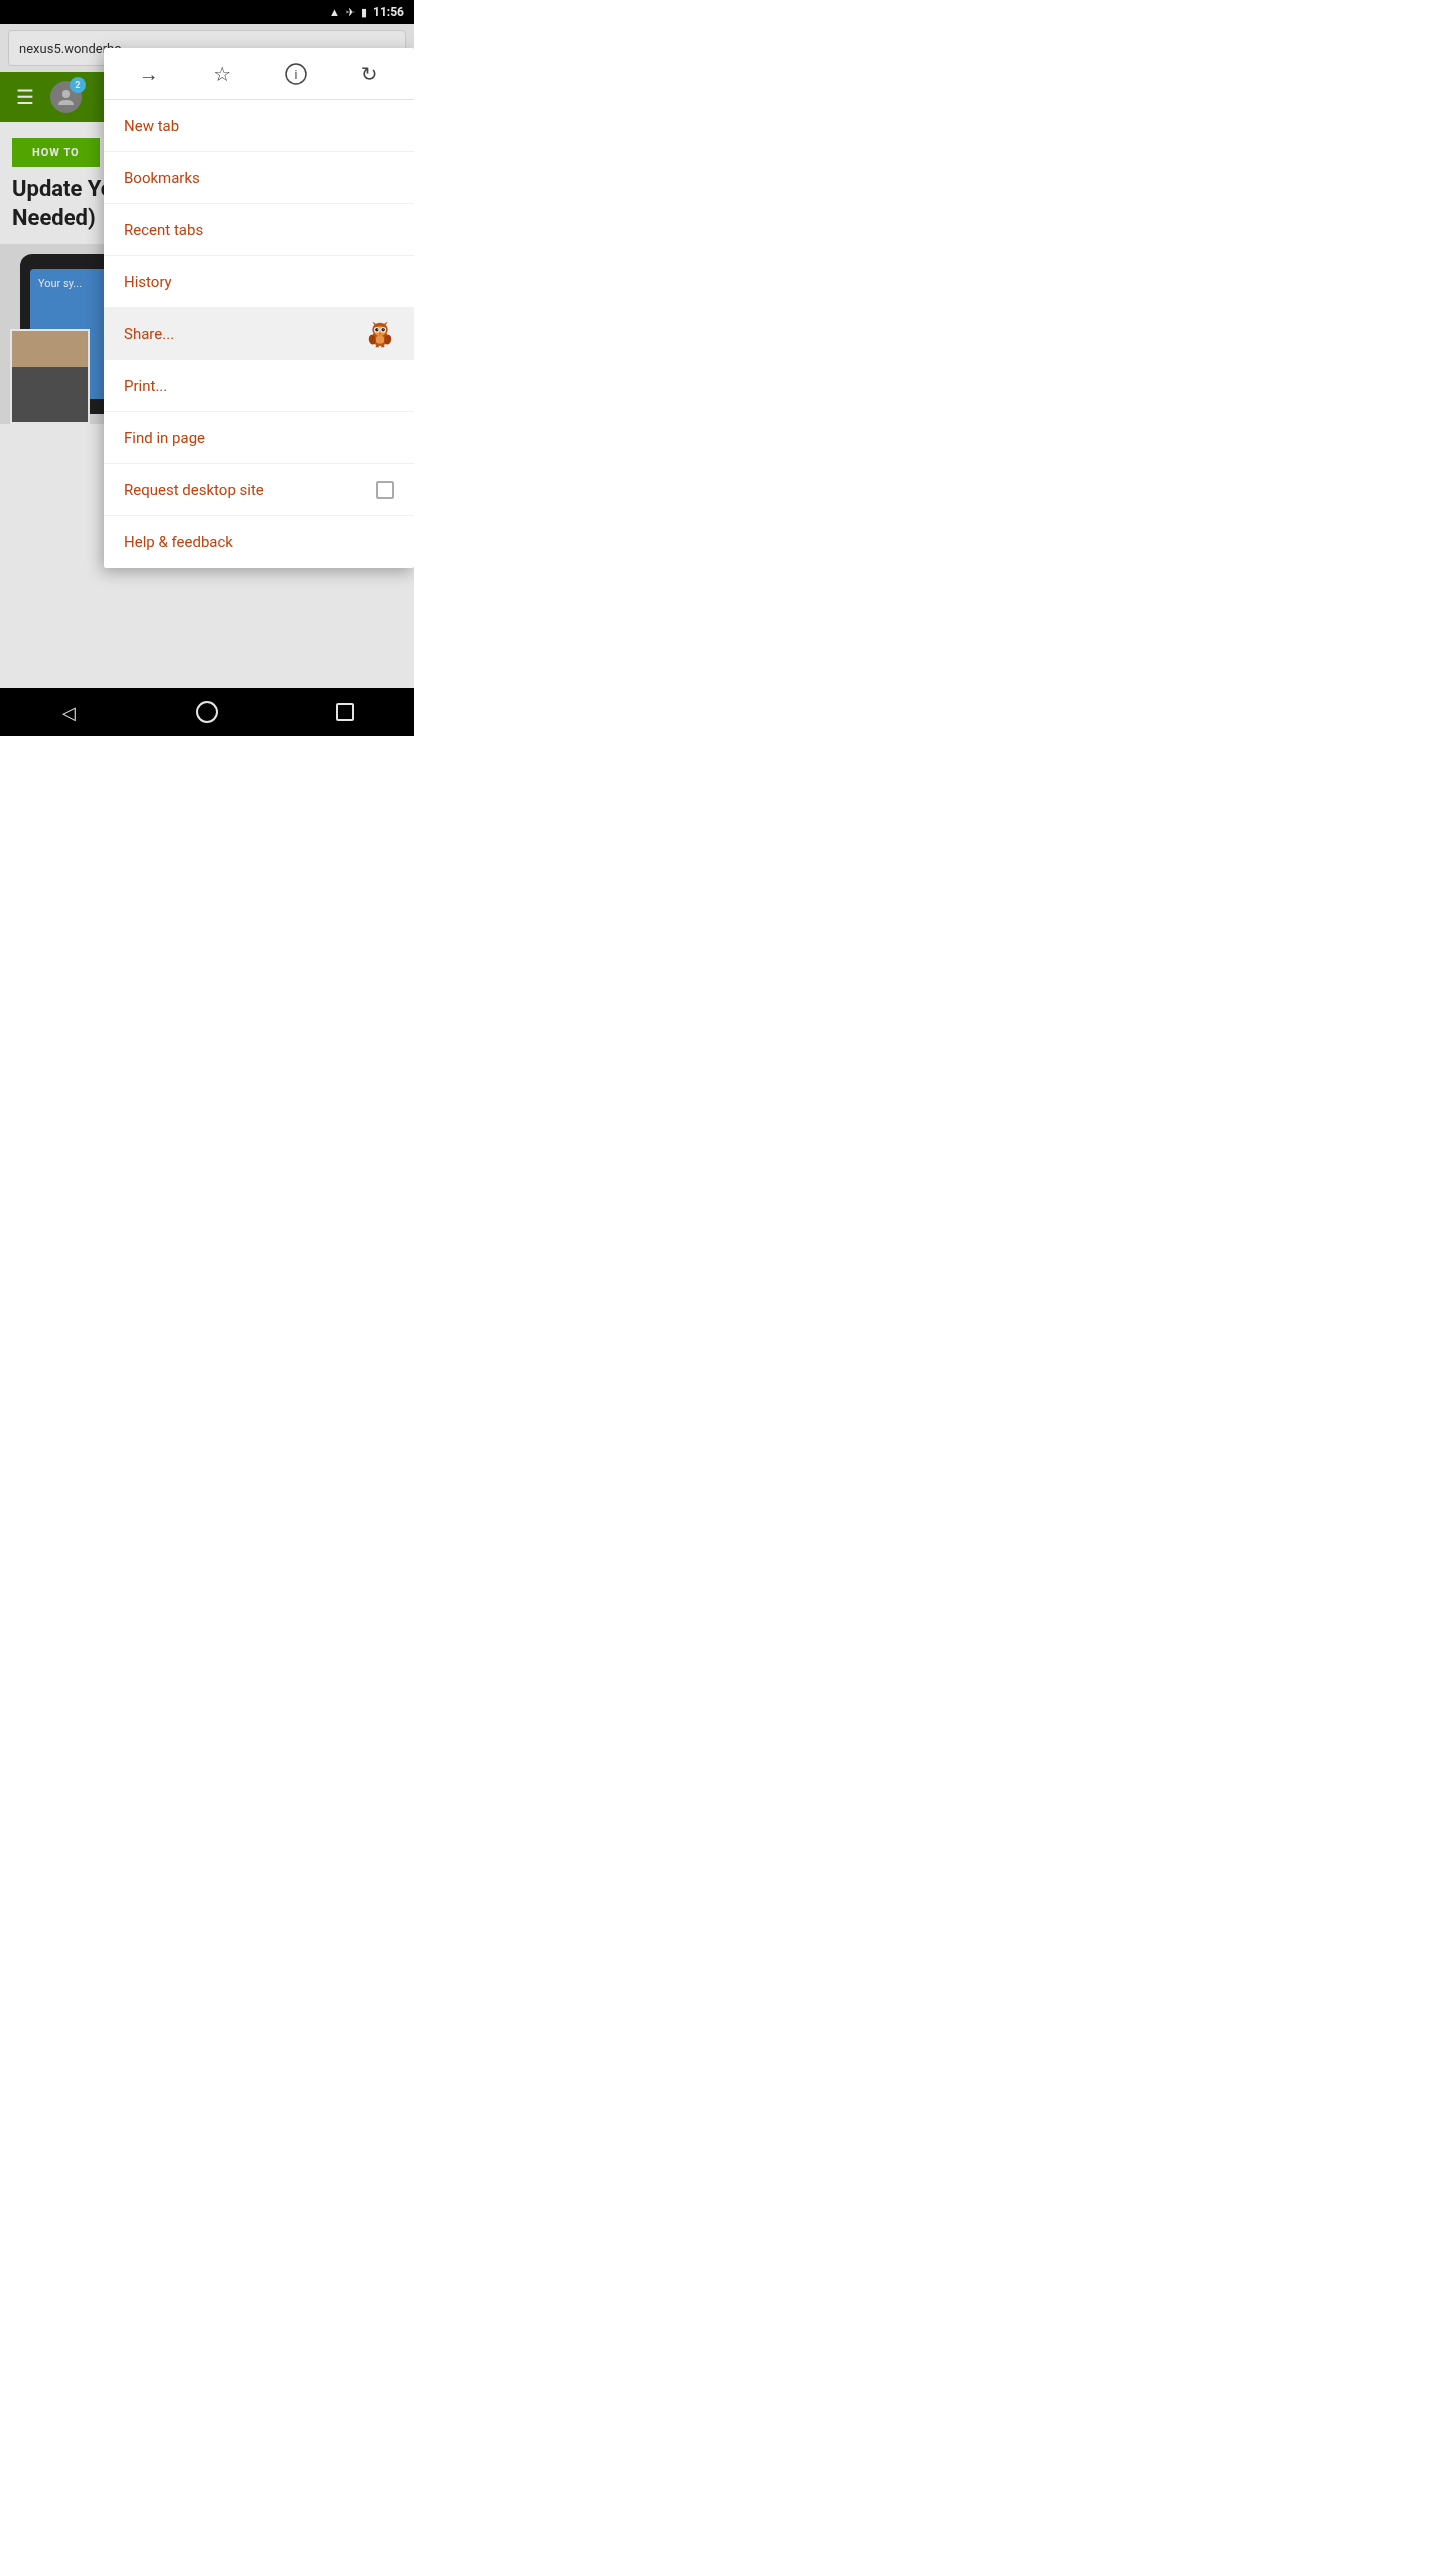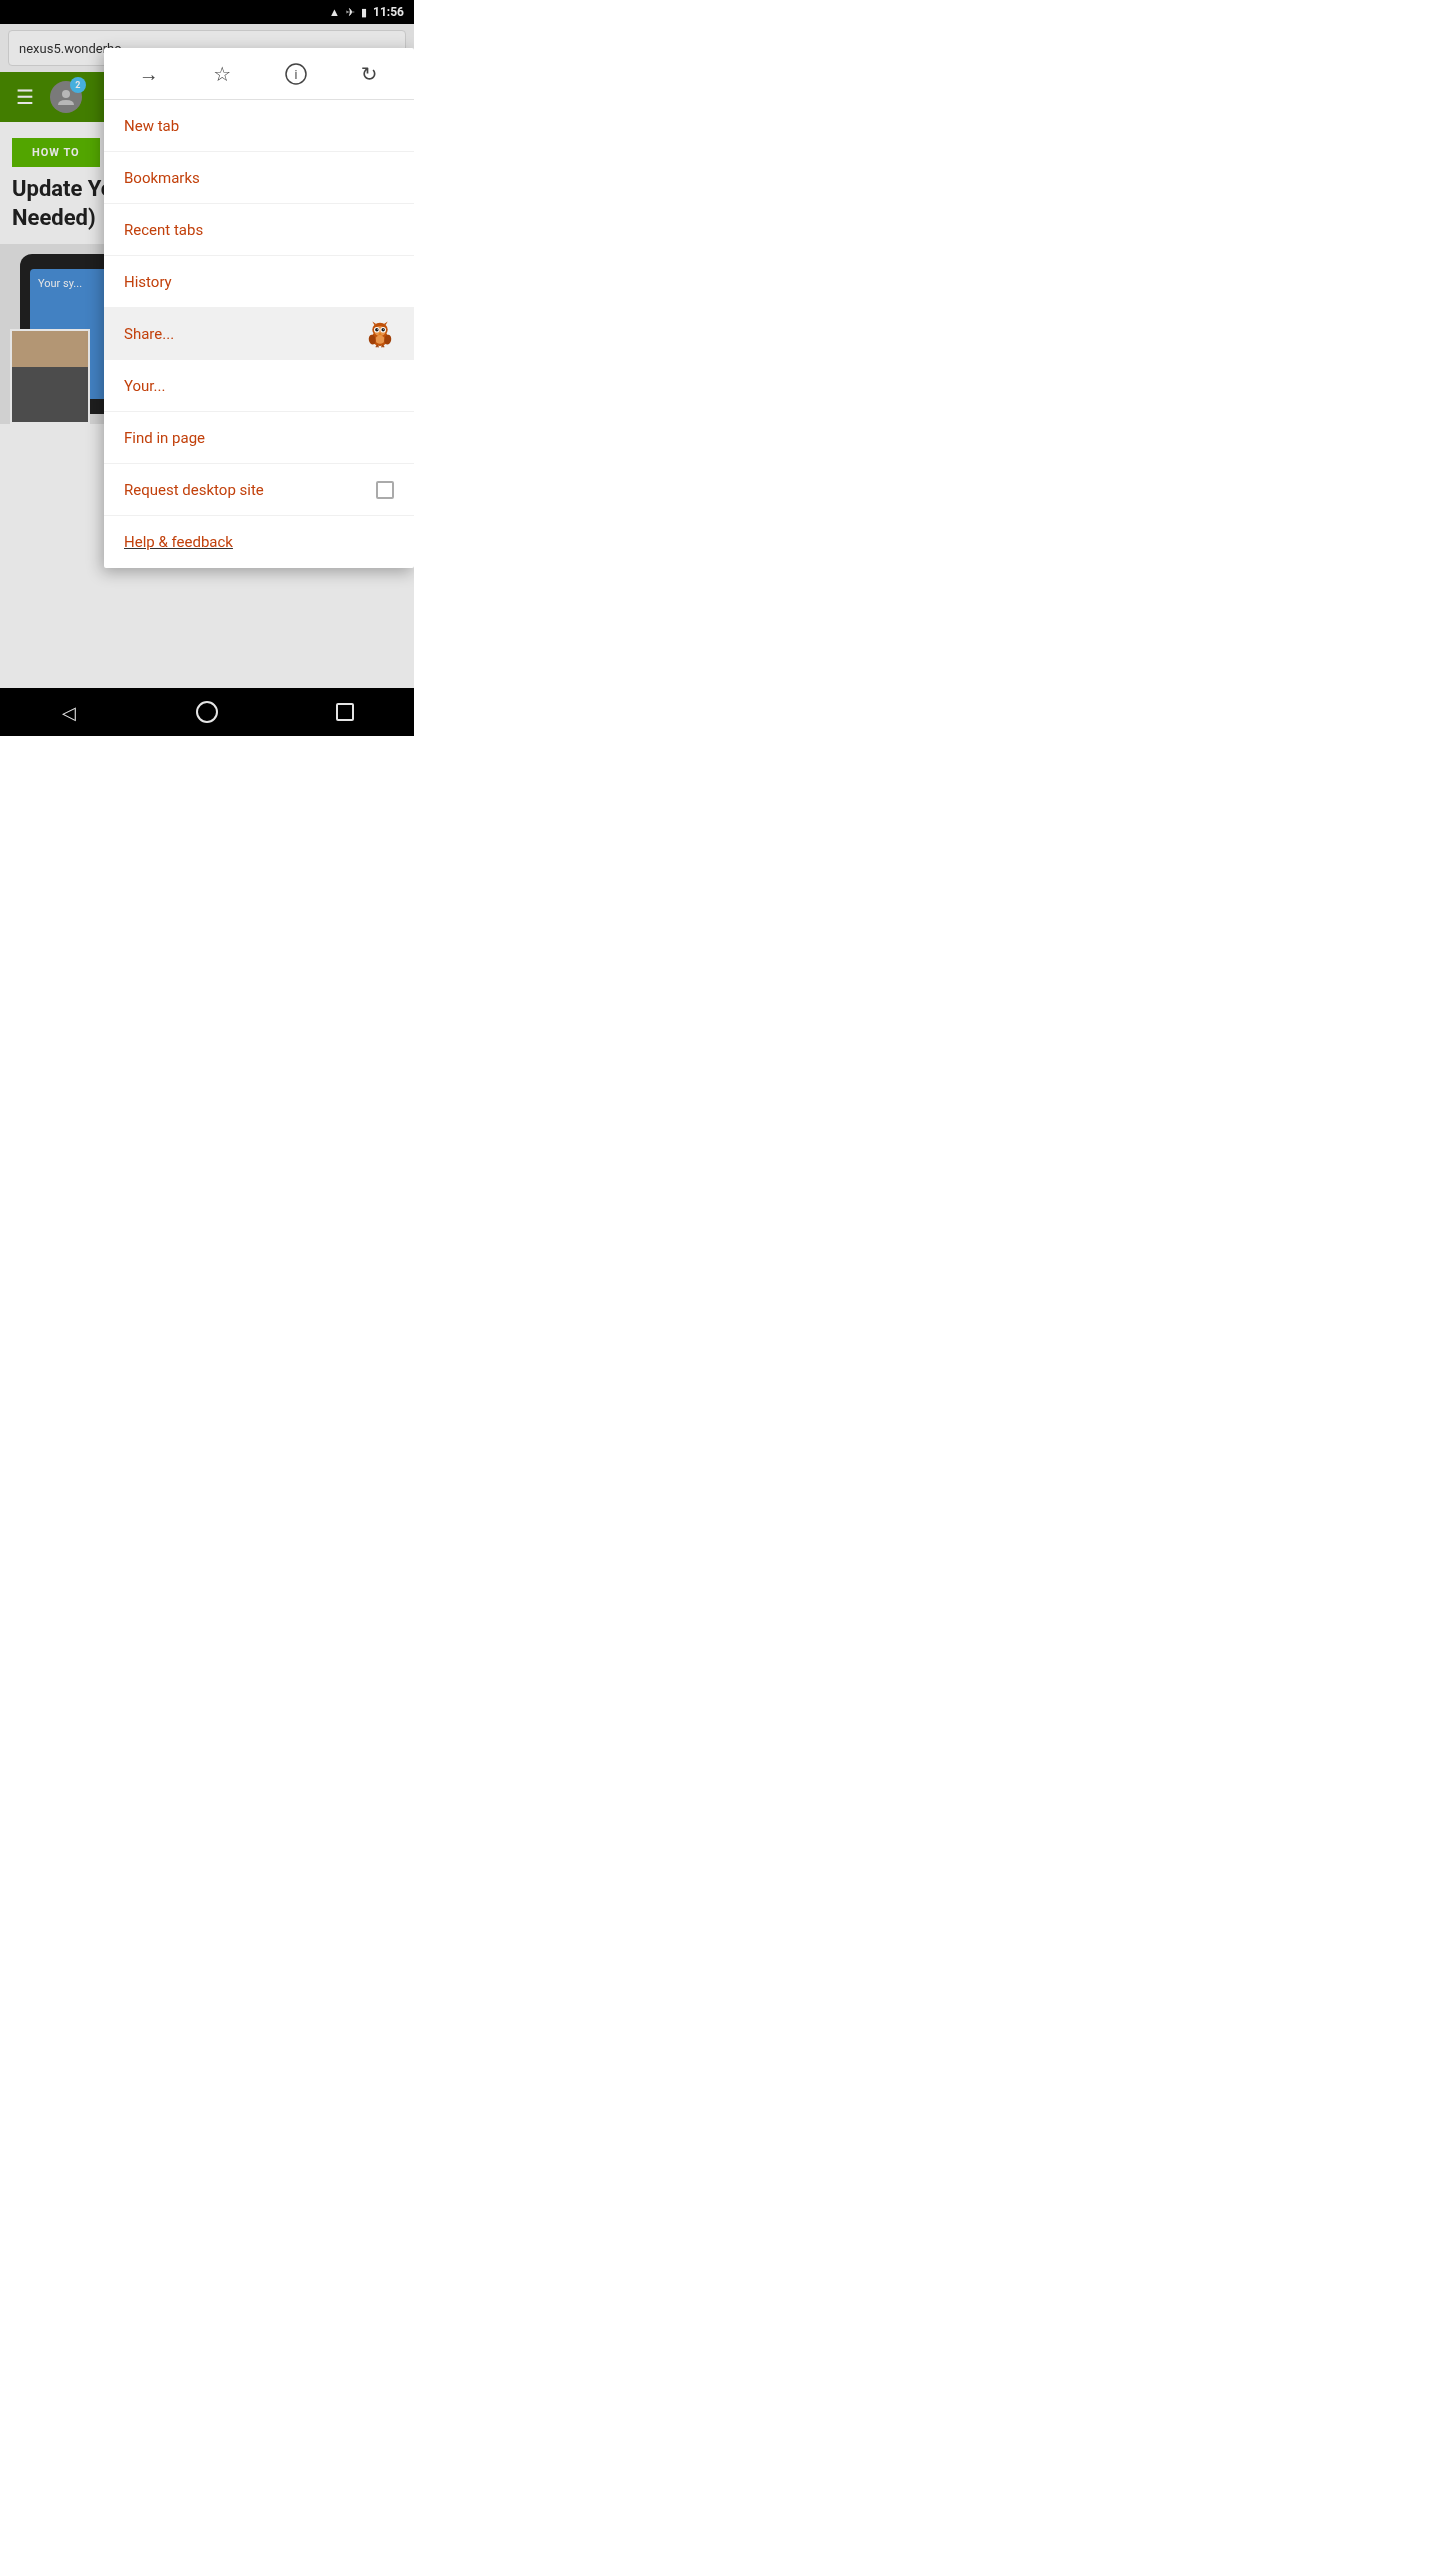--- a/index.html
+++ b/index.html
@@ -439,32 +439,32 @@
         <line x1="16" y1="36" x2="14" y2="39" stroke="#a04008" stroke-width="1.5"></line>
         <line x1="16" y1="36" x2="16" y2="39" stroke="#a04008" stroke-width="1.5"></line>
         <line x1="16" y1="36" x2="18" y2="39" stroke="#a04008" stroke-width="1.5"></line>
         <line x1="24" y1="36" x2="22" y2="39" stroke="#a04008" stroke-width="1.5"></line>
         <line x1="24" y1="36" x2="24" y2="39" stroke="#a04008" stroke-width="1.5"></line>
         <line x1="24" y1="36" x2="26" y2="39" stroke="#a04008" stroke-width="1.5"></line>
       </svg>
     </div>
   </div>
   <div class="menu-item">
-    <span class="menu-item-label">Your...</span>
+    <span class="menu-item-label">Print...</span>
   </div>
   <div class="menu-item">
     <span class="menu-item-label">Find in page</span>
   </div>
   <div class="menu-item">
     <span class="menu-item-label">Request desktop site</span>
     <div class="menu-item-right">
       <div class="checkbox-square"></div>
     </div>
   </div>
-  <div class="menu-item" style="border-bottom: none; text-decoration: underline;">
+  <div class="menu-item" style="border-bottom: none;">
     <span class="menu-item-label">Help &amp; feedback</span>
   </div>
 
 </div>
 
 <div class="bottom-nav">
   <div class="nav-btn">
     <span class="nav-back">◁</span>
   </div>
   <div class="nav-btn">

